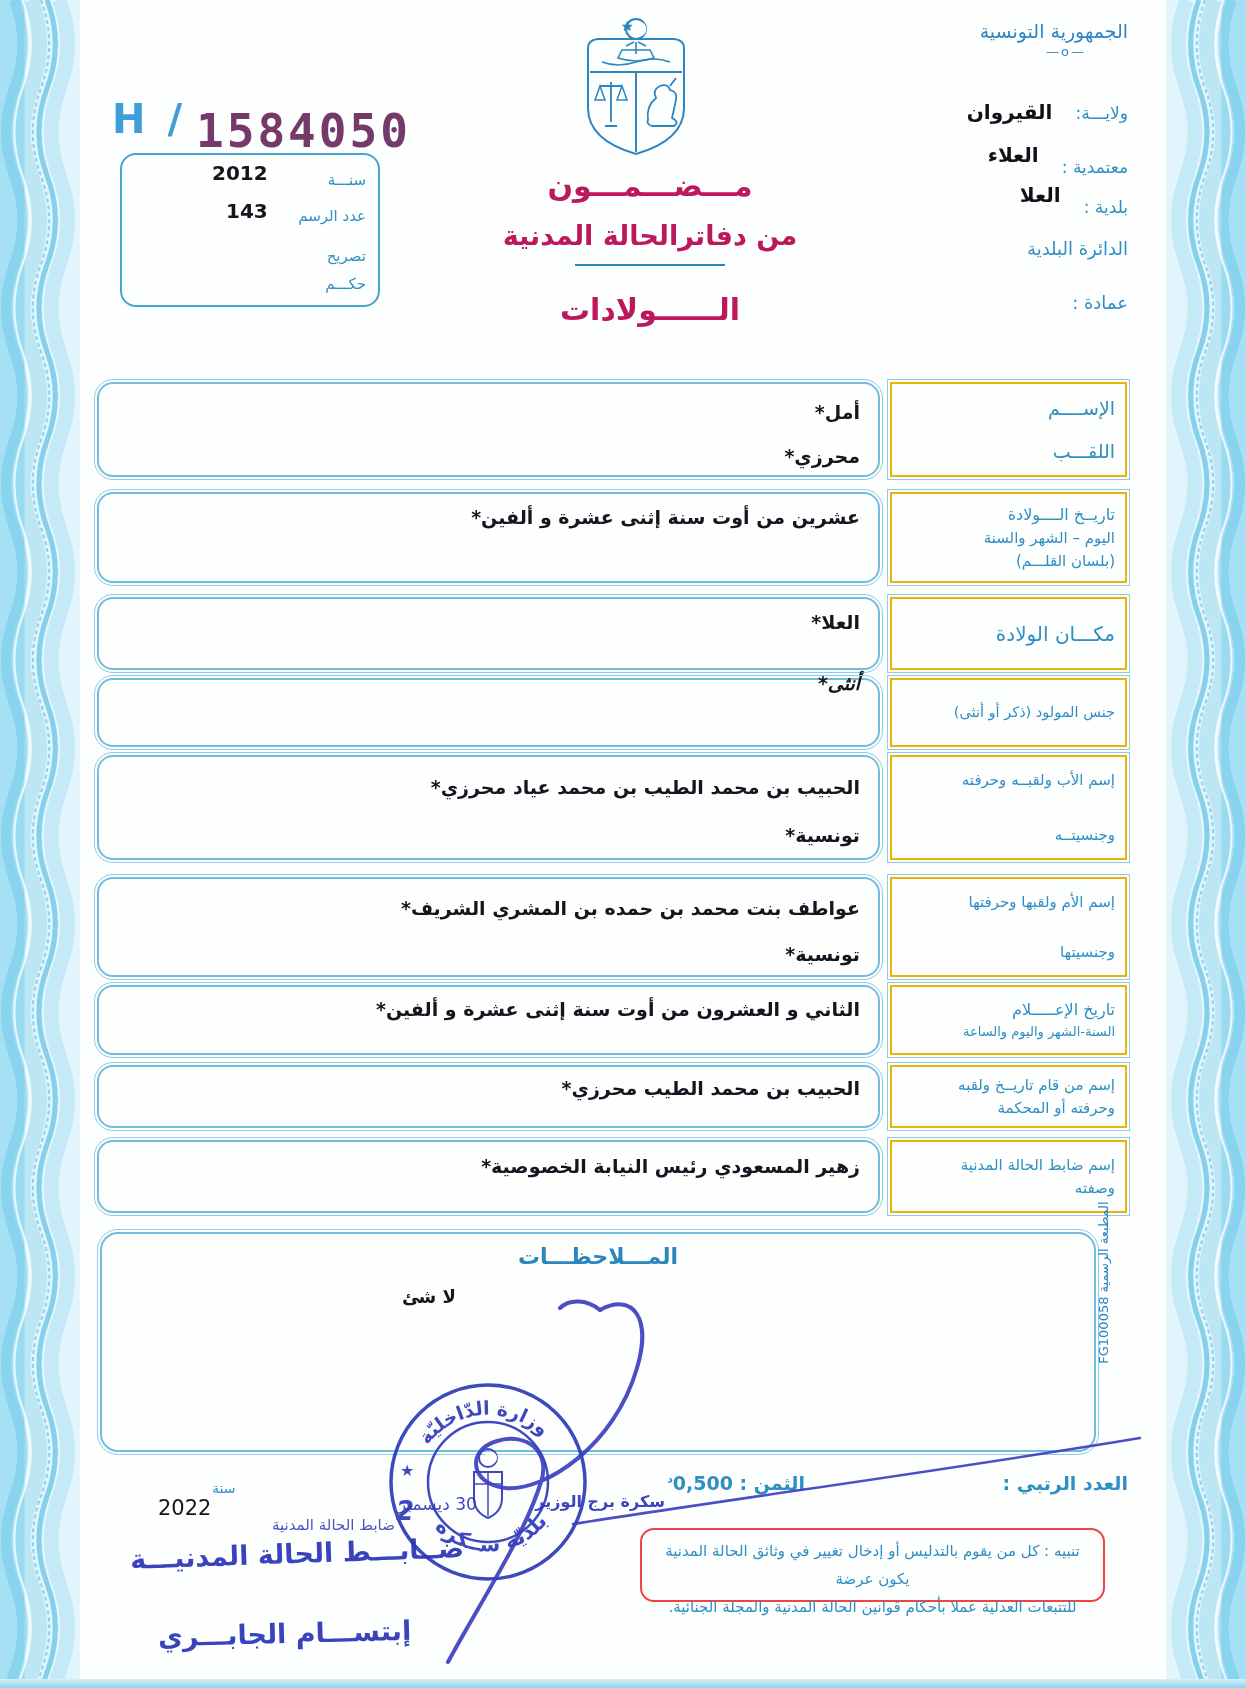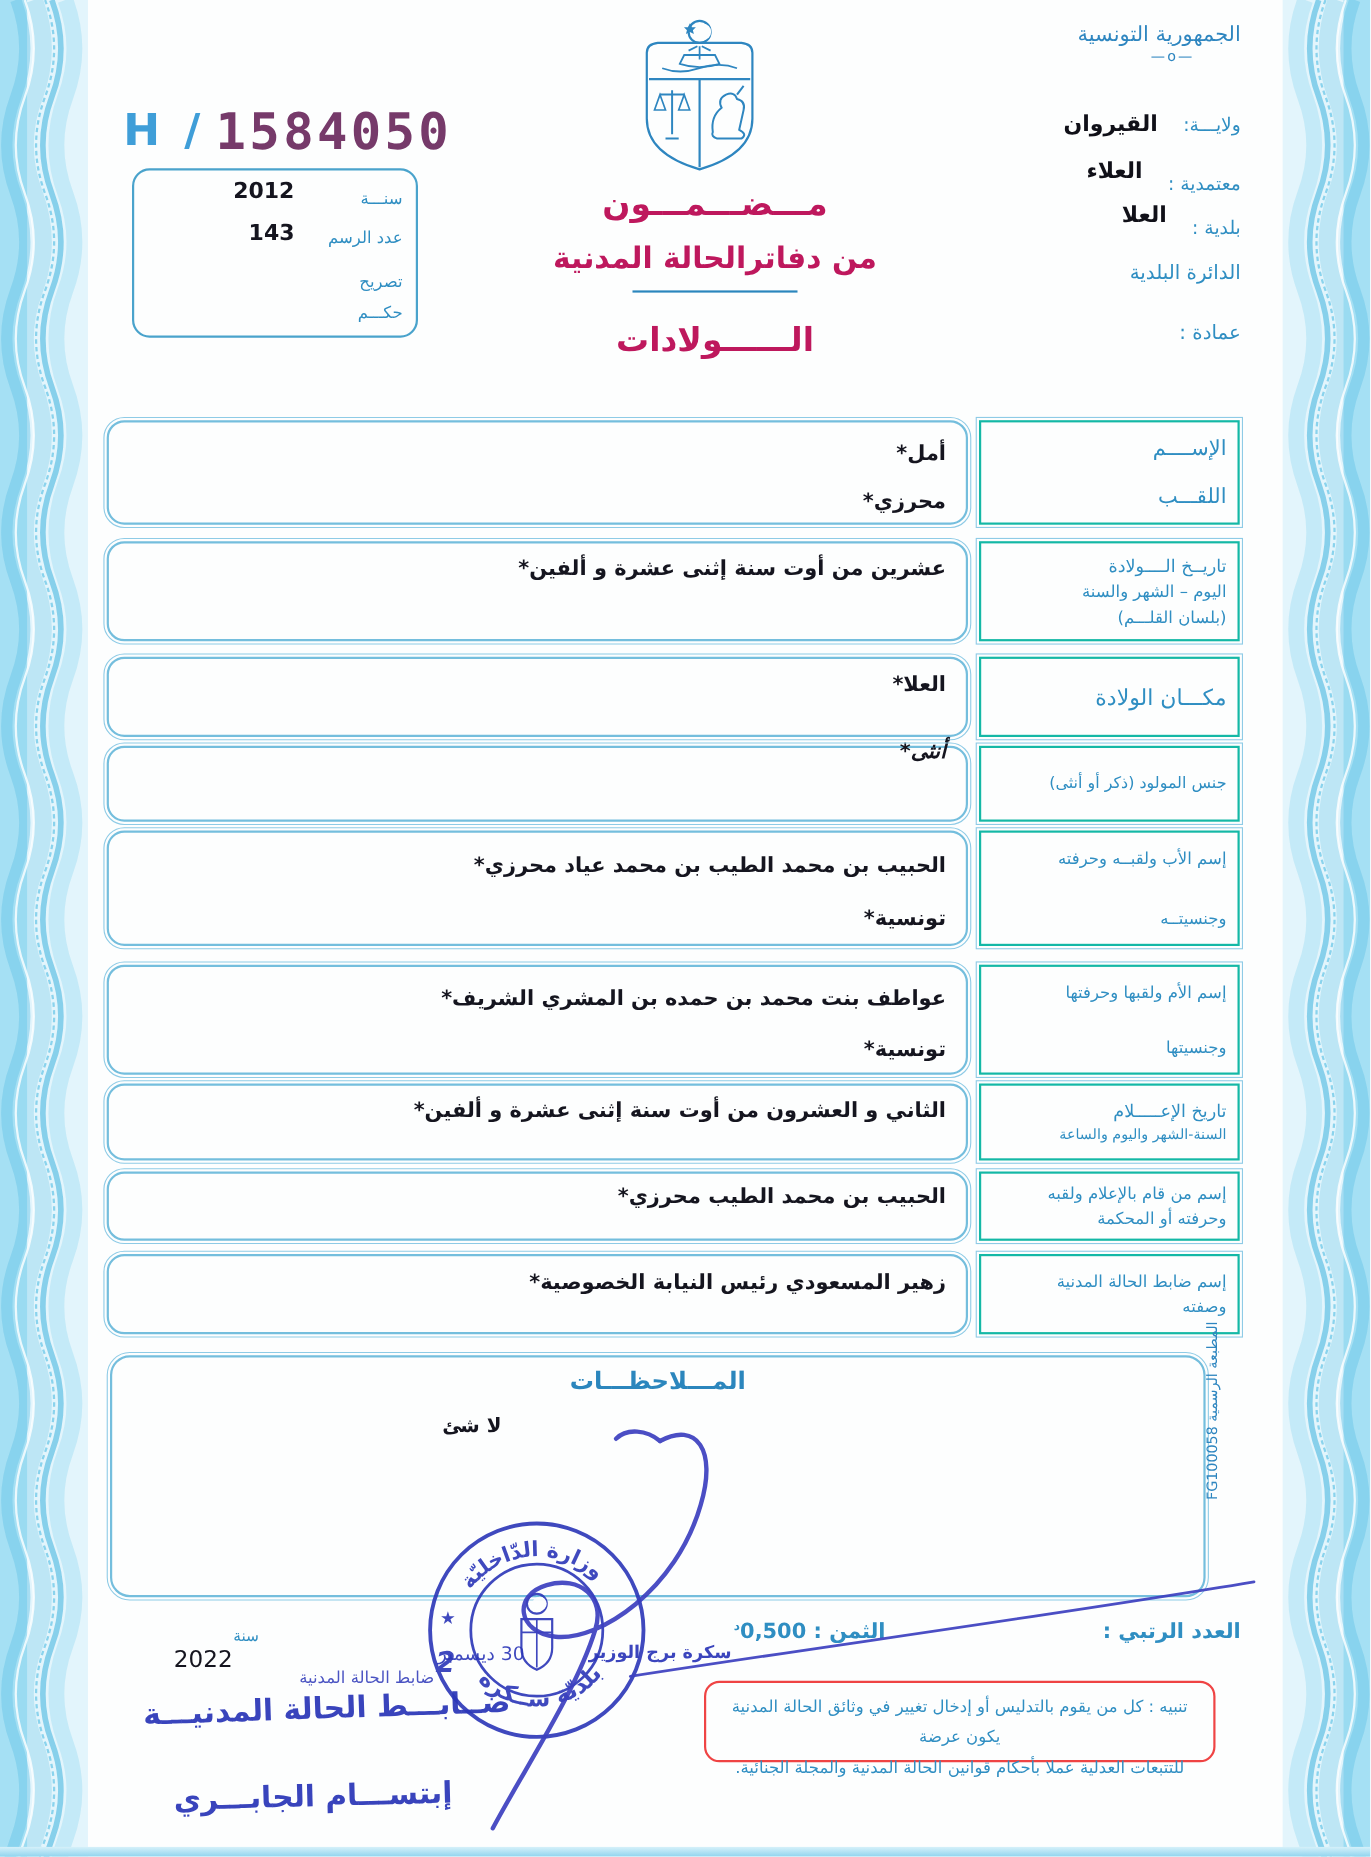--- a/index.html
+++ b/index.html
@@ -31,21 +31,21 @@
   .t1{top:168px;font-size:30px;letter-spacing:1px;}
   .t2{top:220px;font-size:27px;}
   .t-underline{position:absolute;left:235px;top:264px;width:150px;height:2px;background:#2b86bd;}
   .t3{top:292px;font-size:30px;}
   
   .row{position:absolute;left:97px;width:1031px;}
   .vbox{position:absolute;left:0;top:0;width:783px;height:100%;box-sizing:border-box;
         border:2px solid #74bedd;border-radius:16px;outline:1px solid #8ecbe6;outline-offset:2px;
         direction:rtl;padding:6px 18px 0 0;}
   .lbox{position:absolute;left:793px;top:0;width:237px;height:100%;box-sizing:border-box;
-        border:2px solid #14b8a6;outline:1px solid #8ecbe6;outline-offset:2px;
+        border:2px solid #eab308;outline:1px solid #8ecbe6;outline-offset:2px;
         direction:rtl;display:flex;flex-direction:column;justify-content:center;}
   .lline{width:100%;text-align:right;padding-right:10px;box-sizing:border-box;
         color:#2f8ec2;font-size:16px;line-height:1.5;}
   .sm{font-size:13px;margin-left:48px;}
   .vline{color:#15151f;font-weight:bold;font-size:19px;line-height:44px;text-align:right;direction:rtl;}
   
   .notesbox{position:absolute;left:100px;top:1232px;width:996px;height:220px;box-sizing:border-box;
         border:2px solid #74bedd;border-radius:18px;outline:1px solid #8ecbe6;outline-offset:2px;}
   .notes-title{position:absolute;left:0;top:10px;width:100%;text-align:center;
         color:#2b86bd;font-weight:bold;font-size:22px;direction:rtl;}
@@ -98,21 +98,21 @@
       <use href="#gw2" x="40" stroke="#7fcfeb" stroke-width="2" opacity="0.9" stroke-dasharray="4,3"></use>
       <use href="#gw2" x="22" stroke="#ffffff" stroke-width="2" opacity="0.8"></use>
     </svg>
   </div>
   <div class="bottom-strip"></div>
 
   <div class="abs republic" style="right:118px;top:20px;">الجمهورية التونسية</div>
   <div class="abs divider-o" style="right:160px;top:44px;">—o—</div>
 
   <div class="abs serial-prefix" style="left:112px;top:96px;">H /</div>
-  <div class="abs serial-number" style="left:196px;top:92px;">1584050</div>
+  <div class="abs serial-number" style="left:196px;top:104px;">1584050</div>
 
   <div class="abs regbox" style="left:120px;top:153px;width:256px;height:150px;">
     <span class="rlabel" style="top:16px;">سنـــة</span>
     <span class="rval" style="left:90px;top:6px;">2012</span>
     <span class="rlabel" style="top:52px;">عدد الرسم</span>
     <span class="rval" style="left:104px;top:44px;">143</span>
     <span class="rlabel" style="top:92px;">تصريح</span>
     <span class="rlabel" style="top:120px;">حكـــم</span>
   </div>
 
@@ -232,21 +232,21 @@
       <div class="lline" style="font-size:16px;">تاريخ الإعـــــلام</div>
       <div class="lline sm">السنة-الشهر واليوم والساعة</div>
     </div>
   </div>
 
   <div class="row" style="top:1065px;height:63px;">
     <div class="vbox">
       <div class="vline" style="line-height:30px;">الحبيب بن محمد الطيب  محرزي*</div>
     </div>
     <div class="lbox">
-      <div class="lline" style="font-size:15px;">إسم من قام بالإعلام ولقبه</div>
+      <div class="lline" style="font-size:15px;">إسم من قام تاريــخ ولقبه</div>
       <div class="lline" style="font-size:15px;">وحرفته أو المحكمة</div>
     </div>
   </div>
 
   <div class="row" style="top:1140px;height:73px;">
     <div class="vbox">
       <div class="vline" style="line-height:36px;">زهير المسعودي رئيس النيابة الخصوصية*</div>
     </div>
     <div class="lbox">
       <div class="lline" style="font-size:15px;">إسم ضابط الحالة المدنية</div>

